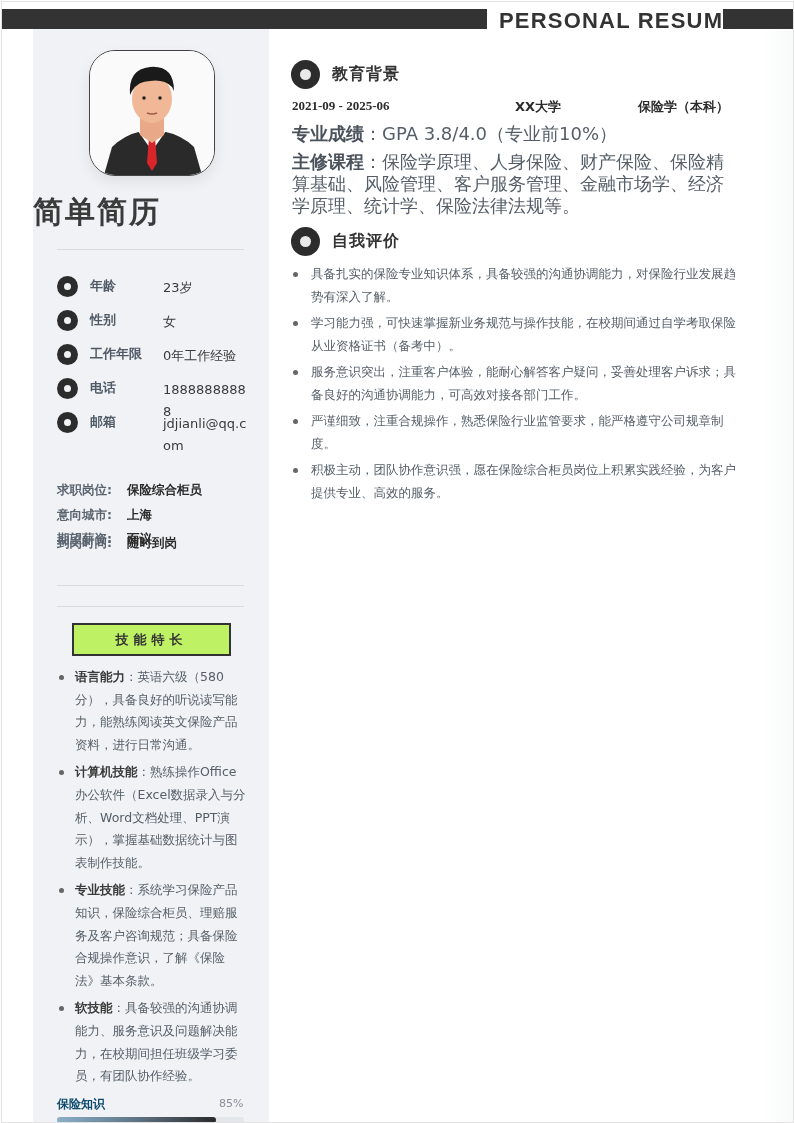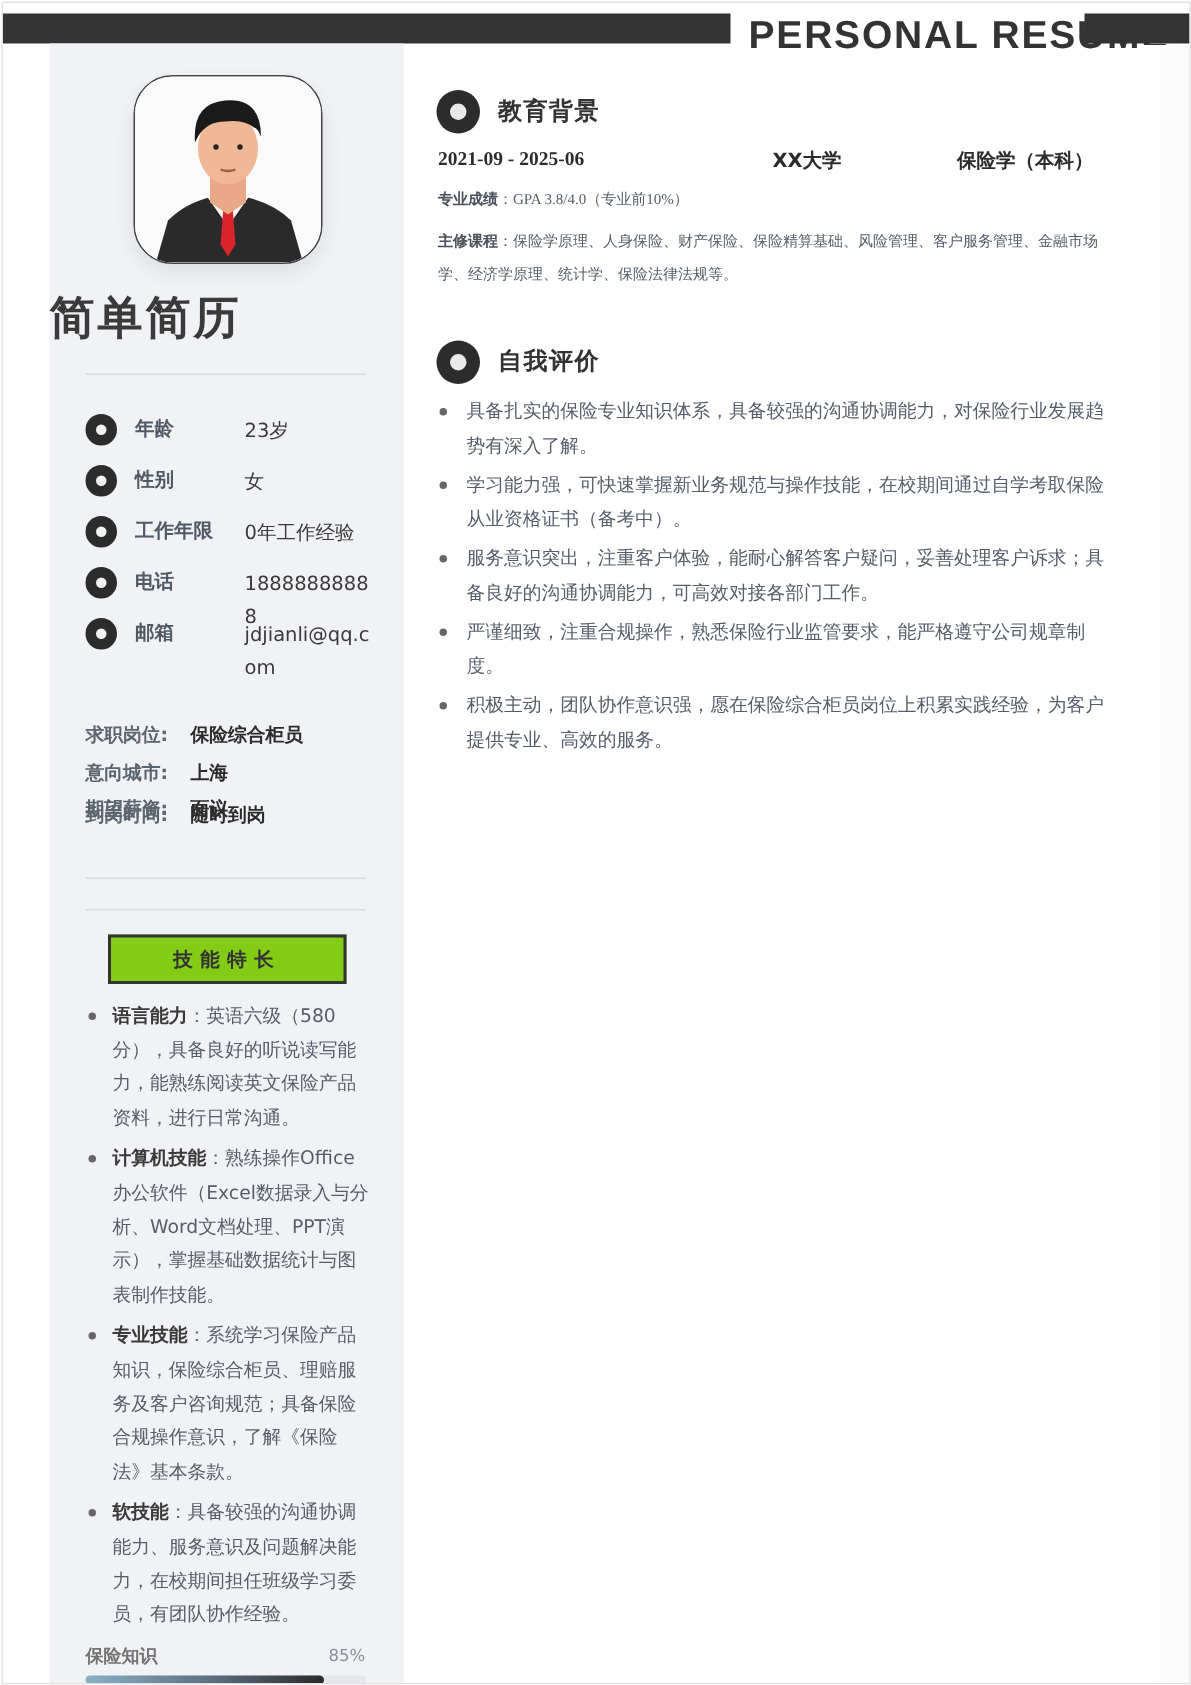--- a/index.html
+++ b/index.html
@@ -1,56 +1,56 @@
 <!DOCTYPE html>
 <html><head>
 <meta charset="utf-8">
 <style>
   html,body{margin:0;padding:0;}
   body{width:794px;height:1123px;background:#ffffff;position:relative;overflow:hidden;font-family:"DejaVu Sans","Liberation Sans",sans-serif;color:#333;}
   .page{position:absolute;left:1px;top:1px;width:791px;height:1120px;border:1px solid #e2e2e2;background:#fff;overflow:hidden;}
   .topbar{position:absolute;left:0;top:7px;width:791px;height:20px;background:#333333;}
   .topbar-title-box{position:absolute;left:485px;top:0px;width:236px;height:28px;background:#fff;}
-  .topbar-title{position:absolute;left:497px;top:6px;font-family:"Liberation Sans",sans-serif;font-weight:bold;font-size:26px;letter-spacing:1.2px;color:#333;}
+  .topbar-title{position:absolute;left:497px;top:6px;font-family:"Liberation Sans",sans-serif;font-weight:bold;font-size:22px;letter-spacing:1.2px;color:#333;}
   .right-fade{position:absolute;left:760px;top:28px;width:31px;height:1092px;background:linear-gradient(90deg,#ffffff,#f8f9fa);}
 
   .sidebar{position:absolute;left:31px;top:27px;width:236px;height:1095px;background:#f0f2f5;}
   .avatar{position:absolute;left:56px;top:21px;width:124px;height:124px;border-radius:26px;border:1.5px solid #444;overflow:hidden;background:#fafafa;box-shadow:0 6px 14px rgba(0,0,0,0.08);}
   .resume-name{position:absolute;left:0;width:236px;top:163px;text-align:left;font-size:30px;font-weight:bold;color:#3a3a3a;letter-spacing:2px;}
   .divider{position:absolute;left:24px;width:187px;height:1px;background:#d9dbde;}
 
   .info-row{position:absolute;left:24px;height:22px;display:flex;align-items:center;}
   .info-icon{width:21px;height:21px;border-radius:50%;background:#2c2c2c;position:relative;flex:none;}
   .info-icon::after{content:"";position:absolute;left:7px;top:7px;width:7px;height:7px;border-radius:50%;background:#f0f2f5;}
   .info-label{position:absolute;left:33px;top:2px;font-size:13px;font-weight:bold;color:#505a66;white-space:nowrap;}
   .info-value{position:absolute;left:106px;top:2px;width:84px;font-size:13px;color:#3a3a3a;line-height:22px;word-break:break-all;}
 
   .job-row{position:absolute;left:24px;font-size:12.5px;white-space:nowrap;}
   .job-row .k{color:#5b6570;font-weight:bold;}
   .job-row .v{position:absolute;left:70px;color:#2c2c2c;font-weight:bold;}
 
-  .skills-header{position:absolute;left:39px;top:594px;width:155px;height:29px;border:2px solid #333;display:flex;align-items:center;justify-content:center;font-size:13px;font-weight:bold;letter-spacing:5px;color:#333;background:#84cc16;}
+  .skills-header{position:absolute;left:39px;top:594px;width:155px;height:29px;border:2px solid #333;display:flex;align-items:center;justify-content:center;font-size:13px;font-weight:bold;letter-spacing:5px;color:#333;background:#bef264;}
   .skills-list{position:absolute;left:24px;top:637px;width:190px;margin:0;padding:0;list-style:none;}
   .skills-list li{position:relative;padding-left:18px;font-size:12.5px;line-height:22.6px;color:#555e68;margin-bottom:5px;}
   .skills-list li::before{content:"";position:absolute;left:2px;top:9px;width:5px;height:5px;border-radius:50%;background:#666;}
   .skills-list b{color:#3a3a3a;}
 
-  .bar-label{position:absolute;left:24px;top:1067px;font-size:12px;font-weight:bold;color:#737373;}
+  .bar-label{position:absolute;left:24px;top:1067px;font-size:12px;font-weight:bold;color:#0c4a6e;}
   .bar-pct{position:absolute;left:186px;top:1068px;font-size:11px;color:#8a9099;}
   .bar-track{position:absolute;left:24px;top:1088px;width:187px;height:6px;border-radius:3px;background:#e3e6ea;}
   .bar-fill{height:6px;border-radius:3px;background:linear-gradient(90deg,#8ab0c8,#5f7385 50%,#2a2a2a);}
 
   .main{position:absolute;left:289px;top:57px;width:445px;}
   .section-head{position:absolute;left:0;height:30px;display:flex;align-items:center;}
   .sec-icon{width:29px;height:29px;border-radius:50%;background:#2c2c2c;position:relative;flex:none;}
   .sec-icon::after{content:"";position:absolute;left:9px;top:9px;width:11px;height:11px;border-radius:50%;background:#e9e9e9;}
   .sec-title{margin-left:12px;font-size:16px;font-weight:bold;color:#333;letter-spacing:1px;}
   .edu-row{position:absolute;left:1px;top:39px;width:440px;height:20px;font-size:13px;font-weight:bold;color:#2c2c2c;}
   .edu-row span{position:absolute;top:0;white-space:nowrap;}
-  .edu-line{position:absolute;left:1px;width:440px;font-size:10px;color:#555e68;line-height:22px;font-family:Liberation Serif, serif;}
+  .edu-line{position:absolute;left:1px;width:440px;font-size:18px;color:#555e68;line-height:22px;}
   .edu-line b{color:#4a525c;}
   .eval-list{position:absolute;left:0;top:204px;width:445px;margin:0;padding:0;list-style:none;}
   .eval-list li{position:relative;padding-left:20px;font-size:12.5px;line-height:22.5px;color:#555e68;margin-bottom:4px;}
   .eval-list li::before{content:"";position:absolute;left:2px;top:9px;width:5px;height:5px;border-radius:50%;background:#666;}
 </style>
 </head>
 <body>
 
 <div class="page">
   <div class="topbar"></div>

